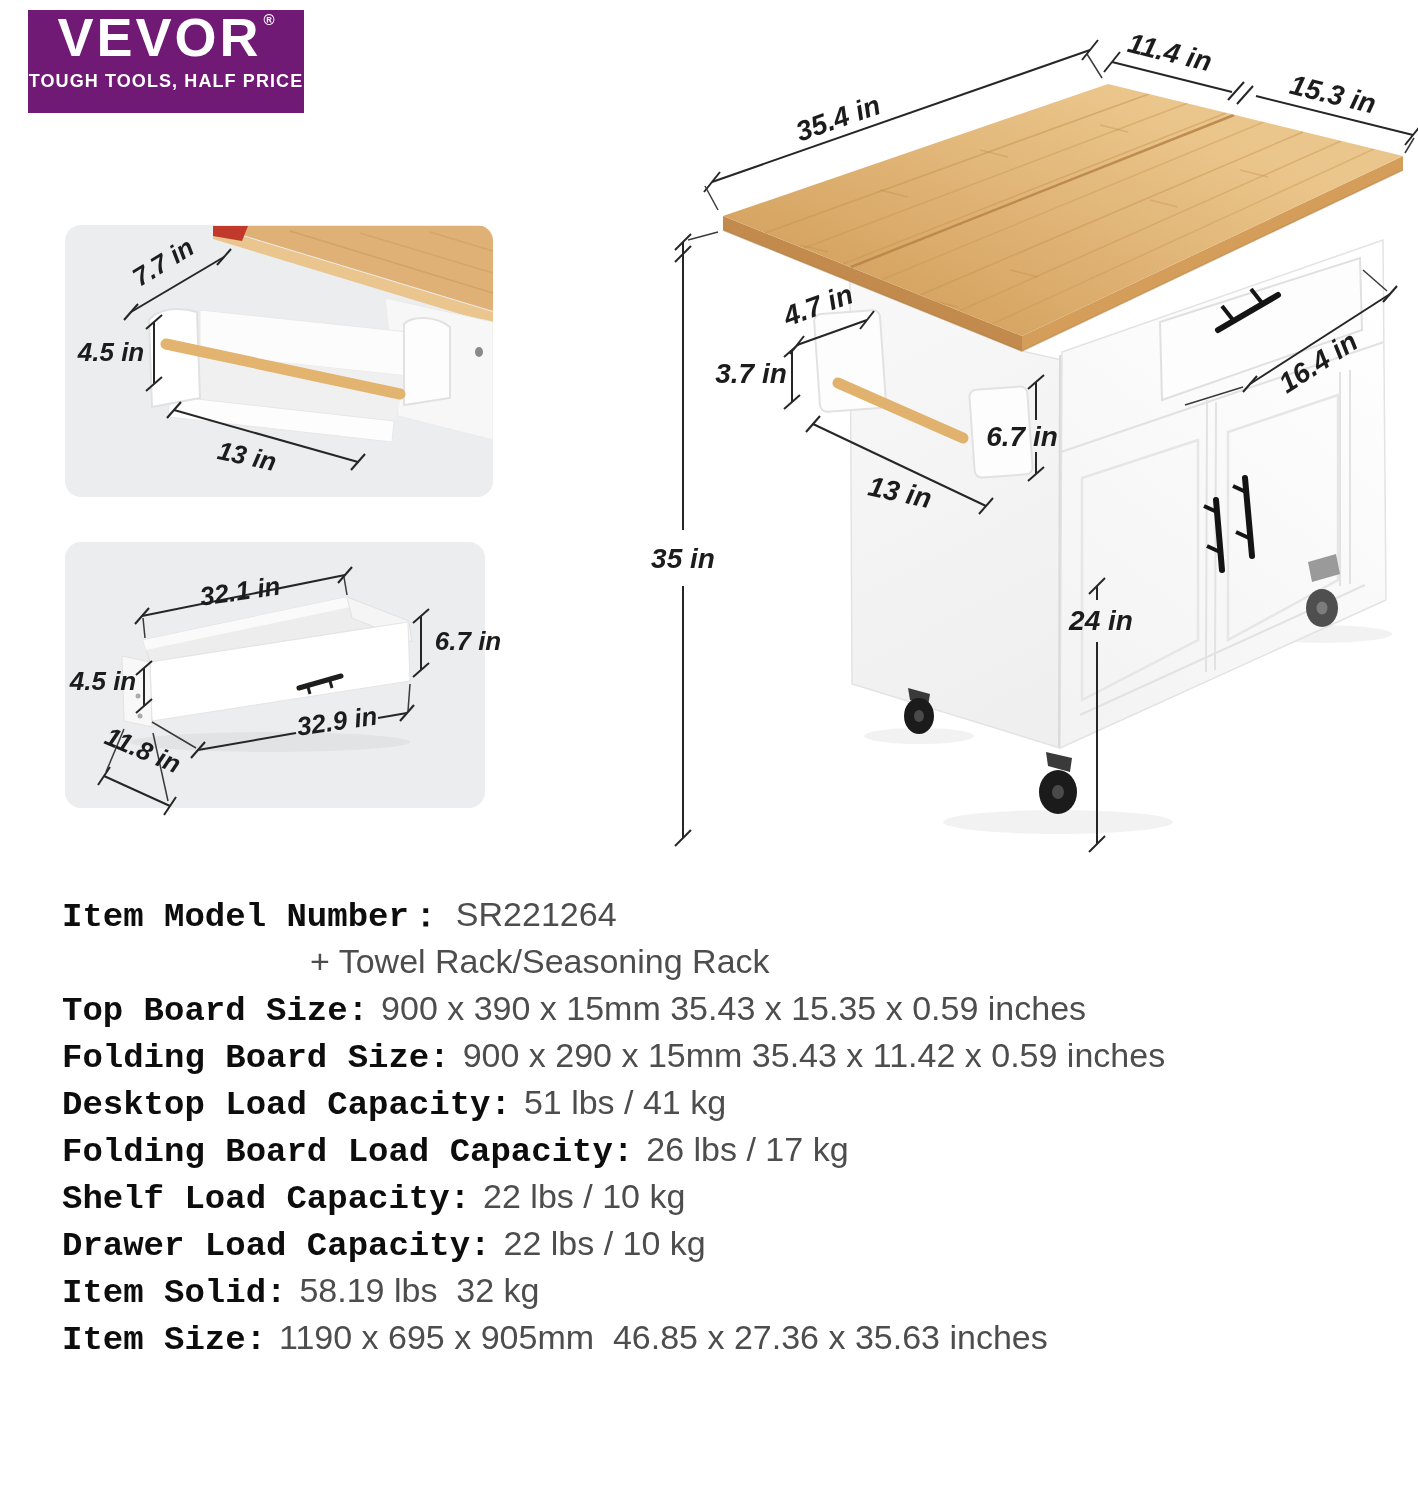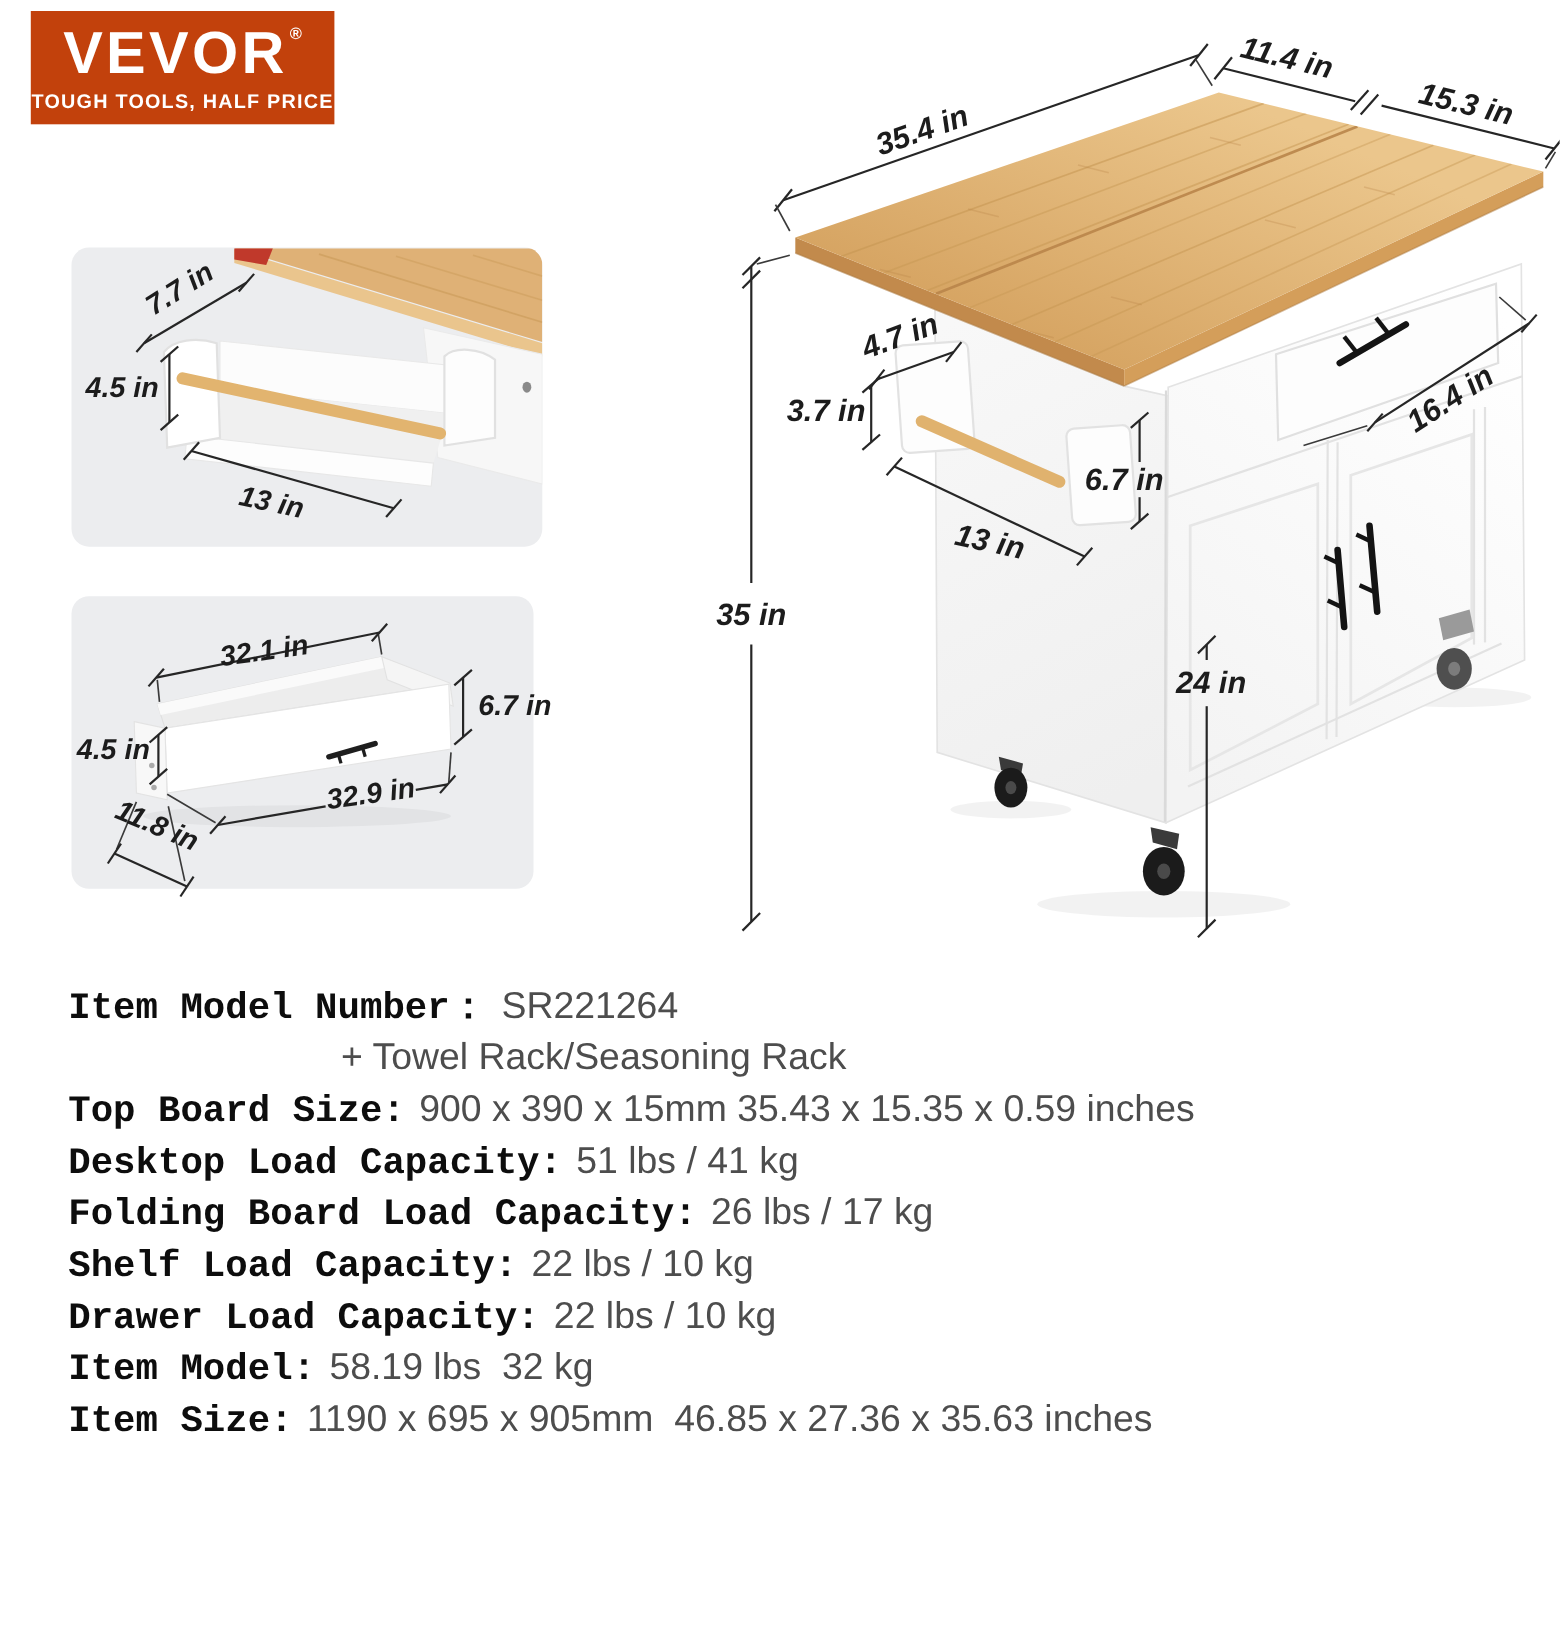--- a/index.html
+++ b/index.html
@@ -1,22 +1,22 @@
 <!DOCTYPE html>
 <html><head>
 <meta charset="utf-8">
 <style>
   html,body{margin:0;padding:0;background:#ffffff;}
   body{width:1418px;height:1500px;position:relative;overflow:hidden;
        font-family:"Liberation Sans",sans-serif;}
 
   
   .logo{position:absolute;left:28px;top:10px;width:276px;height:103px;
-        background:#c2410c;color:#fff;display:flex;flex-direction:column;
-        align-items:center;justify-content:center;}
+        background:#701a75;color:#fff;display:flex;flex-direction:column;
+        align-items:center;justify-content:flex-start;}
   .brand-row{display:flex;align-items:flex-start;line-height:1;}
   .brand{font-weight:bold;font-size:54px;letter-spacing:3px;}
   .reg{font-size:15px;font-weight:bold;margin-top:2px;margin-left:2px;}
   .tagline{font-weight:bold;font-size:18px;letter-spacing:1.1px;margin-top:7px;}
 
   
   svg.diagram{position:absolute;left:0;top:0;}
   .dl{stroke:#262626;stroke-width:2;fill:none;}
   .ext{stroke:#3a3a3a;stroke-width:1.5;fill:none;}
   .soft{stroke:#e2e2e2;stroke-width:2;fill:none;}
@@ -286,19 +286,20 @@
     <line class="dl" x1="1089" y1="594" x2="1105" y2="578"></line>
     <line class="dl" x1="1089" y1="852" x2="1105" y2="836"></line>
     <text class="dim" transform="translate(1101,620)" dy="0.35em">24 in</text>
   </g>
 </svg>
 
 <div class="specs">
   <div class="spec-row"><b>Item Model Number：</b><span>SR221264</span></div>
   <div class="spec-row indent"><span>+ Towel Rack/Seasoning Rack</span></div>
   <div class="spec-row"><b>Top Board Size:</b><span>900 x 390 x 15mm 35.43 x 15.35 x 0.59 inches</span></div>
+  <div class="spec-row"><b>Folding Board Size:</b><span>900 x 290 x 15mm 35.43 x 11.42 x 0.59 inches</span></div>
   <div class="spec-row"><b>Desktop Load Capacity:</b><span>51 lbs / 41 kg</span></div>
   <div class="spec-row"><b>Folding Board Load Capacity:</b><span>26 lbs / 17 kg</span></div>
   <div class="spec-row"><b>Shelf Load Capacity:</b><span>22 lbs / 10 kg</span></div>
   <div class="spec-row"><b>Drawer Load Capacity:</b><span>22 lbs / 10 kg</span></div>
-  <div class="spec-row"><b>Item Model:</b><span>58.19 lbs  32 kg</span></div>
+  <div class="spec-row"><b>Item Solid:</b><span>58.19 lbs  32 kg</span></div>
   <div class="spec-row"><b>Item Size:</b><span>1190 x 695 x 905mm  46.85 x 27.36 x 35.63 inches</span></div>
 </div>
 
 </body></html>

